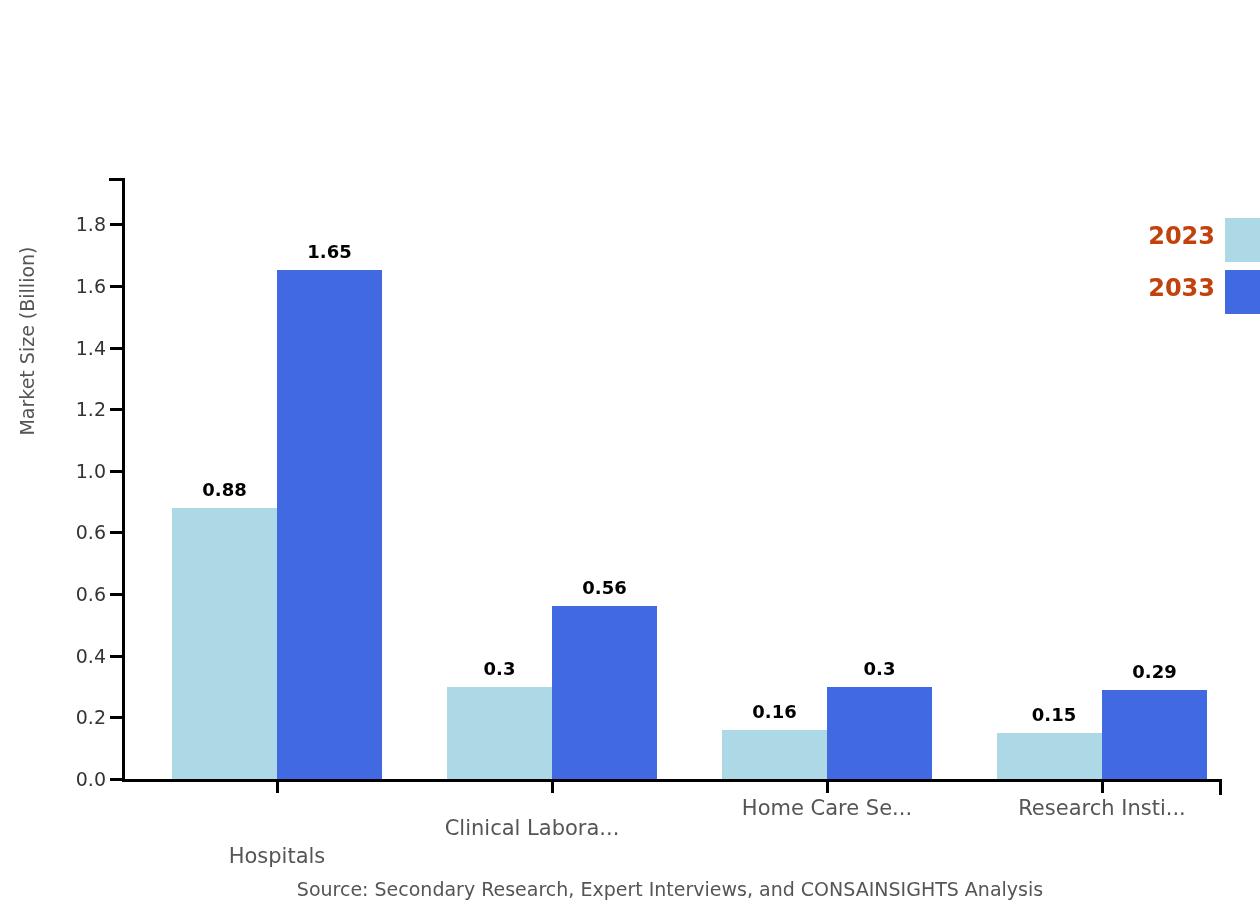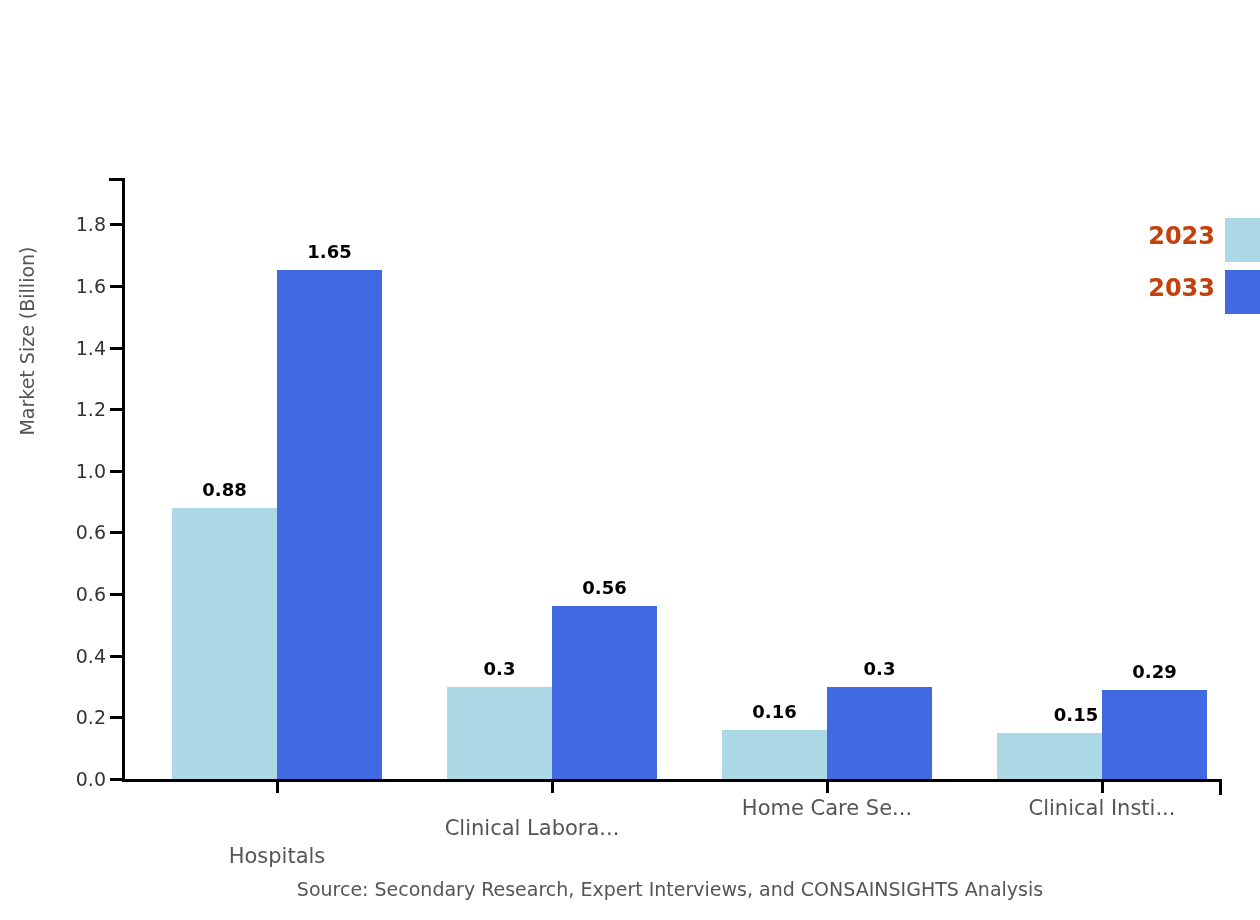--- a/index.html
+++ b/index.html
@@ -256,40 +256,40 @@
         </div>
       </div>
     <div id="xticks">
         <div class="xtick-mark" style="left: 154px;"></div>
         <div class="xtick-label" style="left: 155px; margin-top: 48px;">Hospitals</div>
         <div class="xtick-mark" style="left: 429px;"></div>
         <div class="xtick-label" style="left: 410px; margin-top: 20px;">Clinical Labora...</div>
         <div class="xtick-mark" style="left: 704px;"></div>
         <div class="xtick-label" style="left: 705px;">Home Care Se...</div>
         <div class="xtick-mark" style="left: 979px;"></div>
-        <div class="xtick-label" style="left: 980px;">Clinical Insti...</div>
+        <div class="xtick-label" style="left: 980px;">Research Insti...</div>
       </div>
     <div id="bars">
         <div class="bar s2023" style="left: 50px; width: 105px; height: 271.221px; background: rgb(173, 216, 230);"></div>
         <div class="bar s2033" style="left: 155px; width: 105px; height: 508.538px; background: rgb(65, 105, 225);"></div>
         <div class="bar s2023" style="left: 325px; width: 105px; height: 92.4615px; background: rgb(173, 216, 230);"></div>
         <div class="bar s2033" style="left: 430px; width: 105px; height: 172.595px; background: rgb(65, 105, 225);"></div>
         <div class="bar s2023" style="left: 600px; width: 105px; height: 49.3128px; background: rgb(173, 216, 230);"></div>
         <div class="bar s2033" style="left: 705px; width: 105px; height: 92.4615px; background: rgb(65, 105, 225);"></div>
         <div class="bar s2023" style="left: 875px; width: 105px; height: 46.2308px; background: rgb(173, 216, 230);"></div>
         <div class="bar s2033" style="left: 980px; width: 105px; height: 89.3795px; background: rgb(65, 105, 225);"></div>
       </div>
     <div id="barvalues">
         <div class="bar-value" style="left: 102.5px; top: 321.779px;">0.88</div>
         <div class="bar-value" style="left: 207.5px; top: 84.4615px;">1.65</div>
         <div class="bar-value" style="left: 377.5px; top: 500.538px;">0.3</div>
         <div class="bar-value" style="left: 482.5px; top: 420.405px;">0.56</div>
         <div class="bar-value" style="left: 652.5px; top: 543.687px;">0.16</div>
         <div class="bar-value" style="left: 757.5px; top: 500.538px;">0.3</div>
-        <div class="bar-value" style="left: 954px; top: 546.769px;">0.15</div>
+        <div class="bar-value" style="left: 932px; top: 546.769px;">0.15</div>
         <div class="bar-value" style="left: 1032.5px; top: 503.621px;">0.29</div>
       </div>
   </div>
 
   <div id="legend">
       <div class="legend-row">
         <div class="legend-label">2023</div>
         <div class="legend-swatch s2023" style="background: rgb(173, 216, 230);"></div>
       </div>
       <div class="legend-row">

